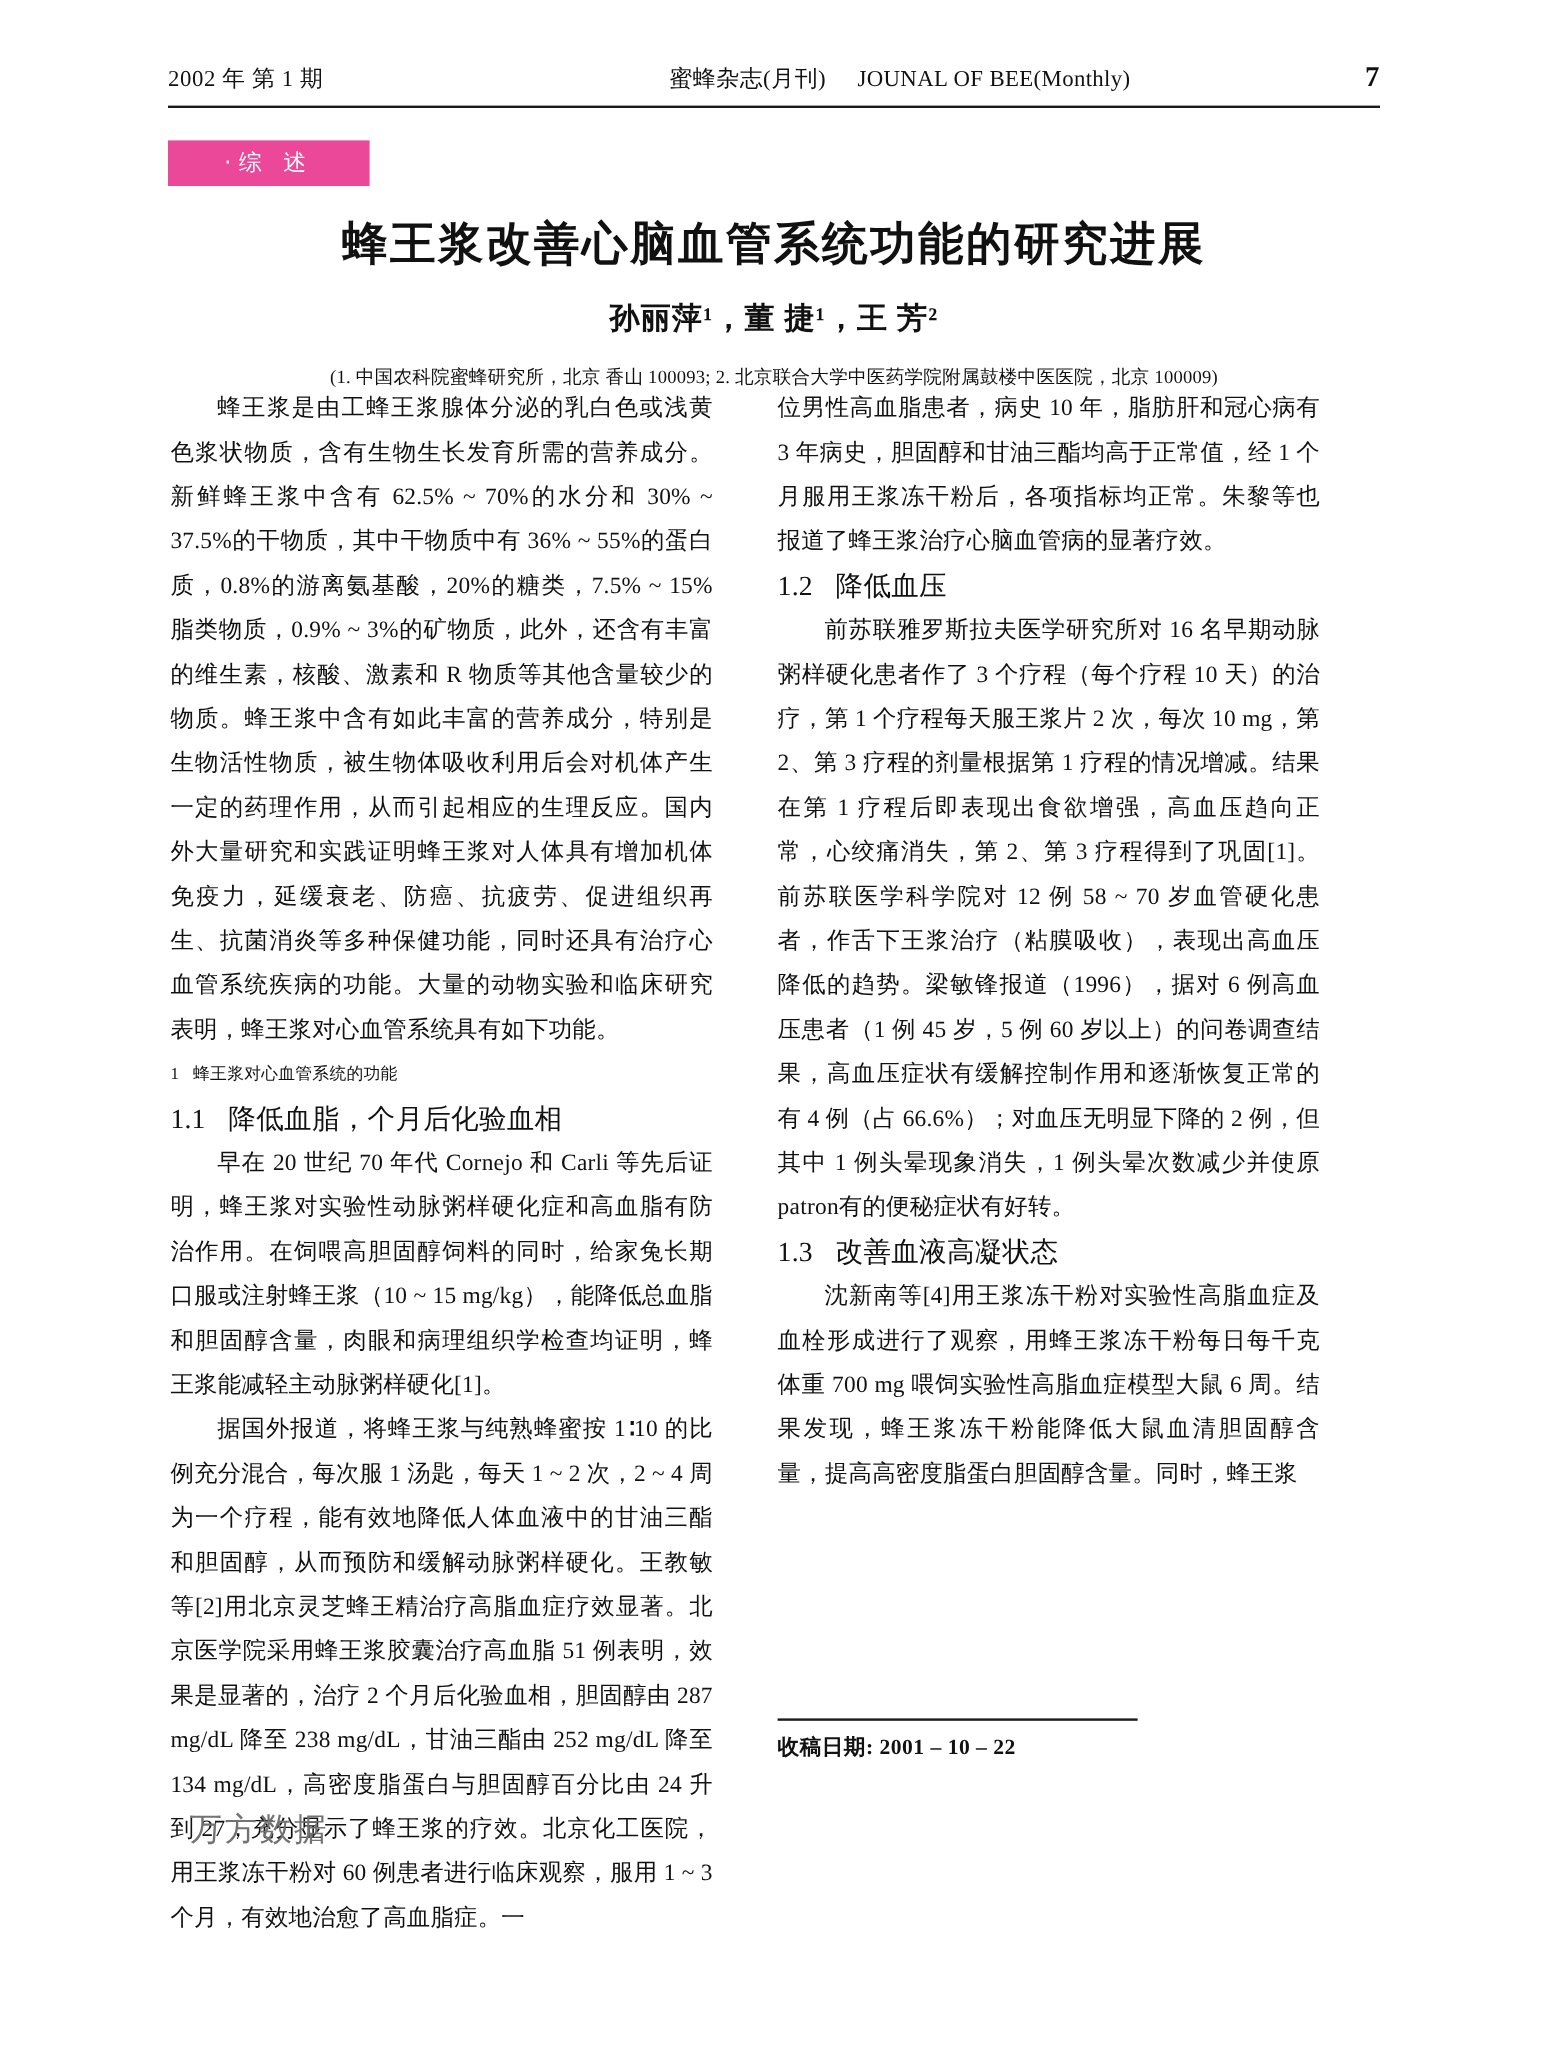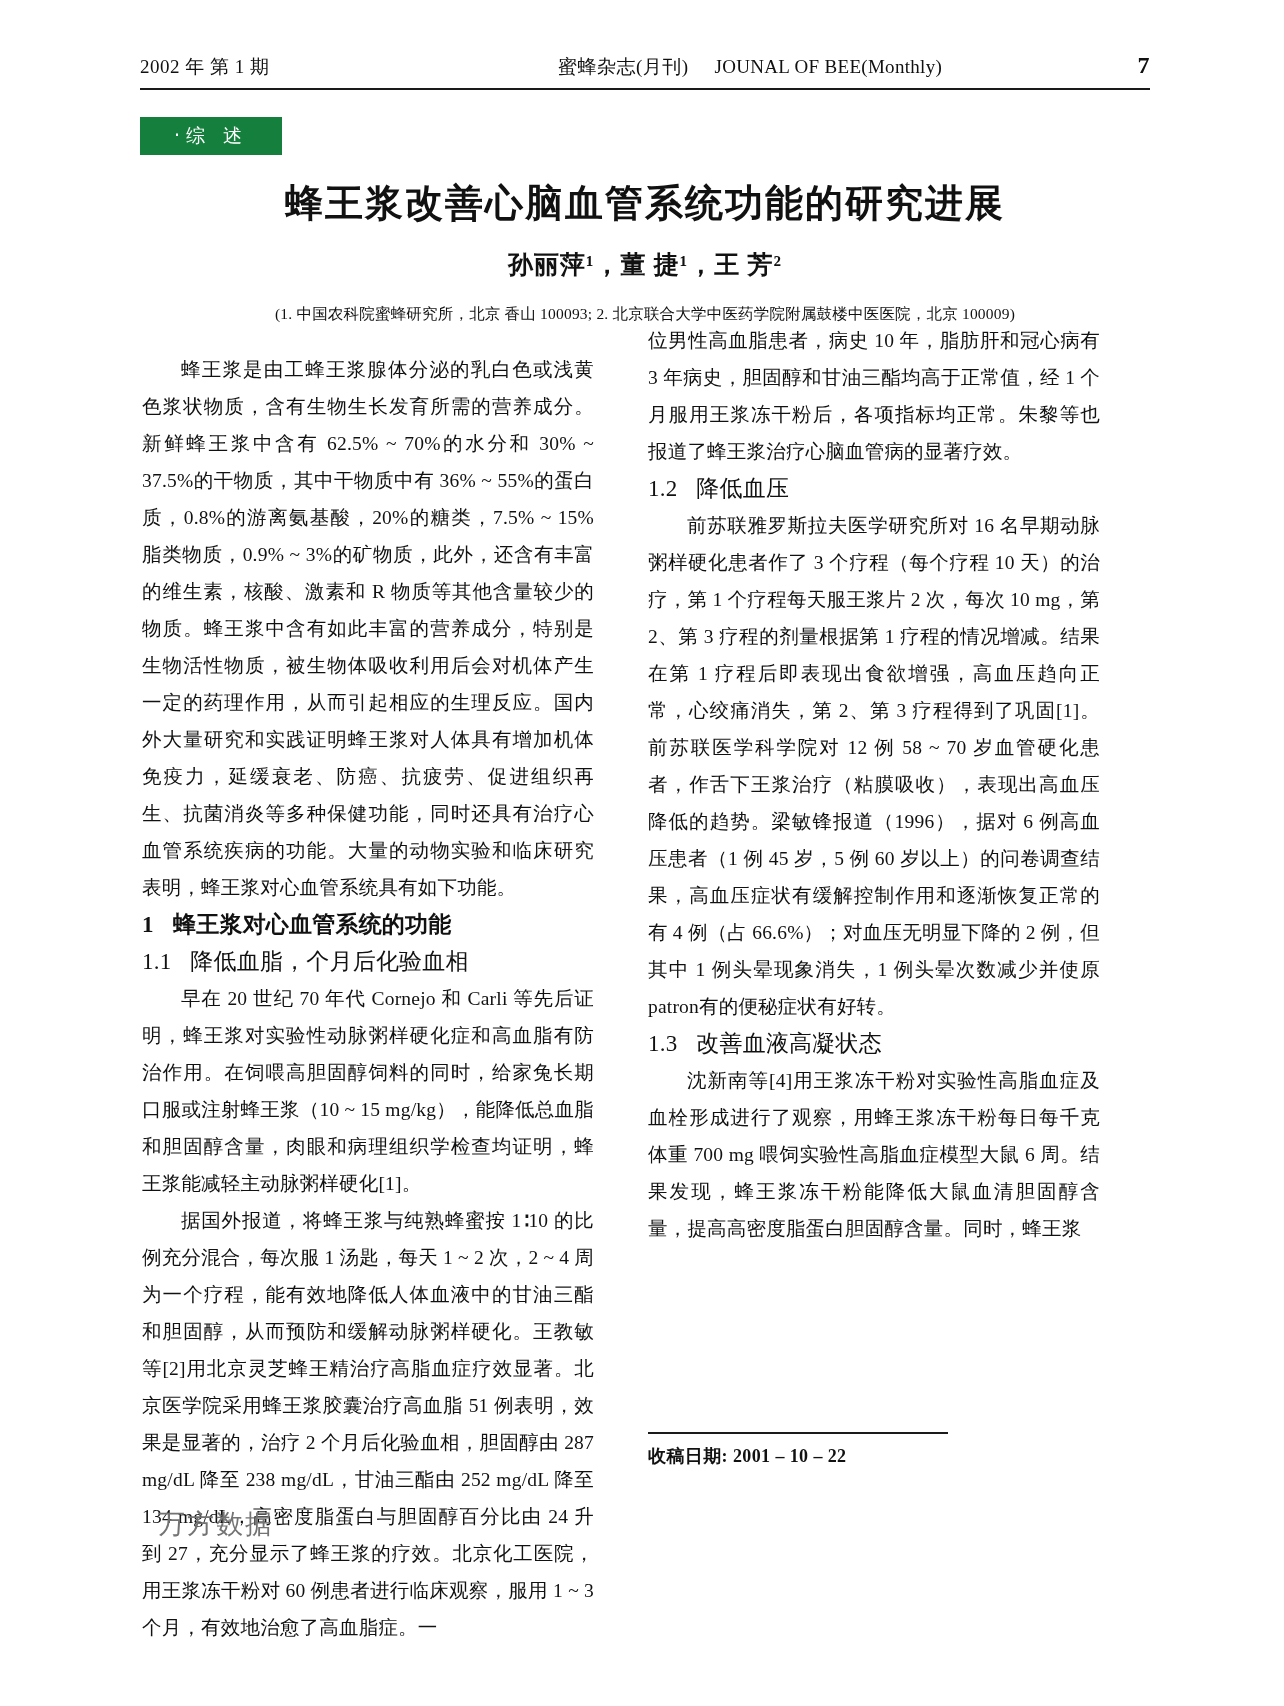--- a/index.html
+++ b/index.html
@@ -63,23 +63,23 @@
     width: 1010px;
     height: 2px;
     background: #1a1a1a;
   }
 
   
   .cat-tag {
     position: absolute;
     left: 140px;
     top: 117px;
-    width: 142px;
+    width: 168px;
     height: 38px;
-    background: #15803d;
+    background: #ec4899;
     color: #ffffff;
     font-size: 19px;
     letter-spacing: 6px;
     display: flex;
     align-items: center;
     justify-content: center;
     font-family: "DejaVu Sans", sans-serif;
   }
 
   
@@ -118,34 +118,34 @@
   
   .col {
     position: absolute;
     top: 322px;
     width: 452px;
     font-size: 19.5px;
     line-height: 37px;
     text-align: justify;
     letter-spacing: 0.2px;
   }
-  .col-left { left: 142px; margin-top: 29px; }
+  .col-left { left: 142px; }
   .col-right { left: 648px; }
 
   .col p {
     margin: 0;
     text-indent: 2em;
   }
   .col p.noind {
     text-indent: 0;
   }
   .col h3 {
     margin: 0;
-    font-size: 23px;
-    font-weight: bold;
+    font-size: 14px;
+    font-weight: normal;
     line-height: 37px;
     text-indent: 0;
   }
   .col h3 .num {
     display: inline-block;
     min-width: 1.35em;
   }
   .col h4 {
     margin: 0;
     font-size: 23px;

